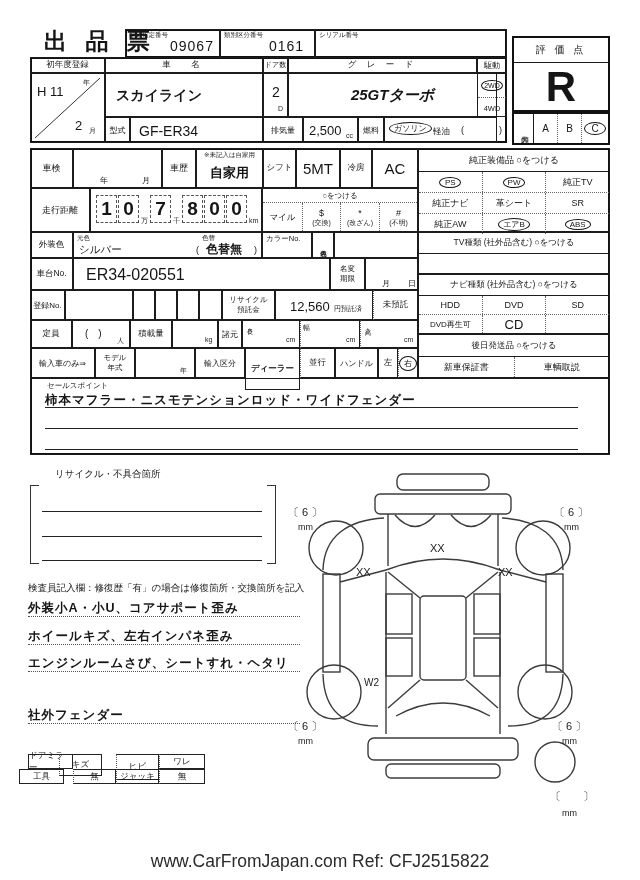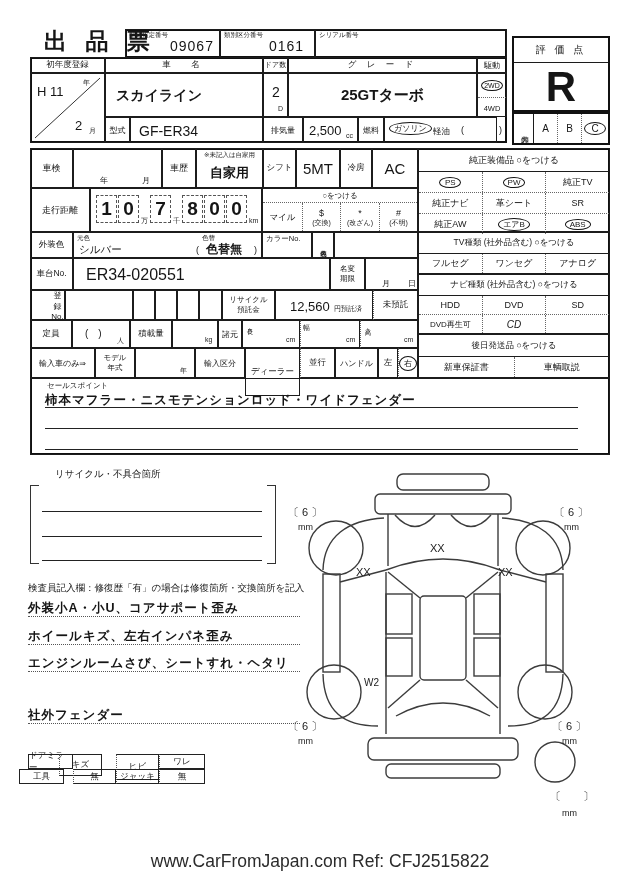--- a/index.html
+++ b/index.html
@@ -71,21 +71,21 @@
     <span class="abs sm" style="left:58px;top:52px;">月</span>
   </div>
 
   <div class="cell" style="left:105px;top:73px;width:158px;height:44px;">
     <span class="abs" style="left:10px;top:13px;font-size:14px;font-weight:bold;">スカイライン</span>
   </div>
   <div class="cell" style="left:263px;top:73px;width:25px;height:44px;">
     <span class="abs" style="left:8px;top:10px;font-size:14px;">2</span>
     <span class="abs sm" style="left:14px;top:31px;">D</span>
   </div>
-  <div class="cell ctr" style="left:288px;top:73px;width:189px;height:44px;">
+  <div class="cell ctr" style="left:288px;top:73px;width:209px;height:44px;font-style:italic;">
     <span style="font-size:15px;font-weight:bold;">25GTターボ</span>
   </div>
   <div class="cell" style="left:477px;top:73px;width:30px;height:44px;">
     <div class="ctr" style="height:23px;border-bottom:1px dotted #666;">
       <span class="circ" style="font-size:7px;padding:1px 2px;">2WD</span>
     </div>
     <div class="ctr" style="height:20px;font-size:7.5px;">4WD</div>
   </div>
 
   <div class="cell ctr" style="left:105px;top:117px;width:25px;height:26px;font-size:8px;">型式</div>
@@ -173,21 +173,21 @@
   </div>
   <div class="cell ctr" style="left:330px;top:258px;width:35px;height:32px;flex-direction:column;font-size:7.5px;">
     <span>名変</span>
     <span>期限</span>
   </div>
   <div class="cell" style="left:365px;top:258px;width:53px;height:32px;">
     <span class="abs lbl" style="left:16px;top:19px;">月</span>
     <span class="abs lbl" style="left:42px;top:19px;">日</span>
   </div>
 
-  <div class="cell ctr" style="left:30px;top:290px;width:35px;height:30px;font-size:8px;padding-left:20px;">登録No.</div>
+  <div class="cell ctr" style="left:30px;top:290px;width:35px;height:30px;font-size:8px;">登録No.</div>
   <div class="cell" style="left:65px;top:290px;width:68px;height:30px;"></div>
   <div class="cell" style="left:133px;top:290px;width:22px;height:30px;"></div>
   <div class="cell" style="left:155px;top:290px;width:22px;height:30px;"></div>
   <div class="cell" style="left:177px;top:290px;width:22px;height:30px;"></div>
   <div class="cell" style="left:199px;top:290px;width:23px;height:30px;"></div>
   <div class="cell ctr" style="left:222px;top:290px;width:53px;height:30px;flex-direction:column;font-size:7.5px;">
     <span>リサイクル</span>
     <span>預託金</span>
   </div>
   <div class="cell" style="left:275px;top:290px;width:98px;height:30px;">
@@ -221,21 +221,21 @@
 
   <div class="cell ctr" style="left:30px;top:348px;width:65px;height:30px;font-size:8px;">輸入車のみ⇒</div>
   <div class="cell ctr" style="left:95px;top:348px;width:40px;height:30px;flex-direction:column;font-size:7.5px;">
     <span>モデル</span>
     <span>年式</span>
   </div>
   <div class="cell" style="left:135px;top:348px;width:60px;height:30px;">
     <span class="abs sm" style="left:44px;top:17px;">年</span>
   </div>
   <div class="cell ctr" style="left:195px;top:348px;width:50px;height:30px;font-size:8px;">輸入区分</div>
-  <div class="cell ctr" style="left:245px;top:348px;width:55px;height:48px;font-size:8.5px;">ディーラー</div>
+  <div class="cell ctr" style="left:245px;top:348px;width:55px;height:42px;font-size:8.5px;font-weight:bold;">ディーラー</div>
   <div class="cell ctr" style="left:300px;top:348px;width:35px;height:30px;font-size:8.5px;border-left:1px dotted #666;">並行</div>
   <div class="cell ctr" style="left:335px;top:348px;width:43px;height:30px;font-size:8px;">ハンドル</div>
   <div class="cell ctr" style="left:378px;top:348px;width:20px;height:30px;font-size:8.5px;">左</div>
   <div class="cell ctr" style="left:398px;top:348px;width:20px;height:30px;border-left:1px dotted #666;">
     <span class="circ" style="font-size:8px;padding:1px 2px;">右</span>
   </div>
 
   <div class="cell" style="left:418px;top:148px;width:192px;height:84px;border-width:1.5px;">
     <div class="ctr" style="height:22px;border-bottom:1px solid #1c1c1c;font-size:9px;">純正装備品 ○をつける</div>
     <div style="display:flex;height:20px;border-bottom:1px dotted #666;">
@@ -257,36 +257,31 @@
       <div class="ctr dotR" style="width:63px;">
           <span class="circ" style="font-size:8px;">エアB</span>
         </div>
       <div class="ctr" style="width:63px;">
           <span class="circ" style="font-size:8px;">ABS</span>
         </div>
     </div>
   </div>
   <div class="cell" style="left:418px;top:232px;width:192px;height:42px;border-width:1.5px;">
     <div class="ctr" style="height:20px;border-bottom:1px solid #1c1c1c;font-size:8.5px;">TV種類 (社外品含む) ○をつける</div>
-    <div style="display:flex;height:19px;">
-      <div class="ctr dotR" style="width:63px;font-size:9px;">フルセグ</div>
-      <div class="ctr dotR" style="width:63px;font-size:9px;">ワンセグ</div>
-      <div class="ctr" style="width:63px;font-size:9px;">アナログ</div>
-    </div>
   </div>
   <div class="cell" style="left:418px;top:274px;width:192px;height:60px;border-width:1.5px;">
     <div class="ctr" style="height:20px;border-bottom:1px solid #1c1c1c;font-size:8.5px;">ナビ種類 (社外品含む) ○をつける</div>
     <div style="display:flex;height:18px;border-bottom:1px dotted #666;">
       <div class="ctr dotR" style="width:63px;font-size:9px;">HDD</div>
       <div class="ctr dotR" style="width:63px;font-size:9px;">DVD</div>
       <div class="ctr" style="width:63px;font-size:9px;">SD</div>
     </div>
     <div style="display:flex;height:18px;">
       <div class="ctr dotR" style="width:63px;font-size:8px;">DVD再生可</div>
-      <div class="ctr dotR" style="width:63px;font-size:10px;font-style:italic;">CD</div>
+      <div class="ctr dotR" style="width:63px;font-size:13px;">CD</div>
       <div class="ctr" style="width:63px;"></div>
     </div>
   </div>
   <div class="cell" style="left:30px;top:378px;width:580px;height:77px;border-width:1.5px;">
     <span class="abs lbl" style="left:16px;top:2px;font-size:7.5px;">セールスポイント</span>
   </div>
 
   <div class="cell" style="left:418px;top:334px;width:192px;height:44px;border-width:1.5px;">
     <div class="ctr" style="height:21px;border-bottom:1px solid #1c1c1c;font-size:8.5px;">後日発送品 ○をつける</div>
     <div style="display:flex;height:20px;">

